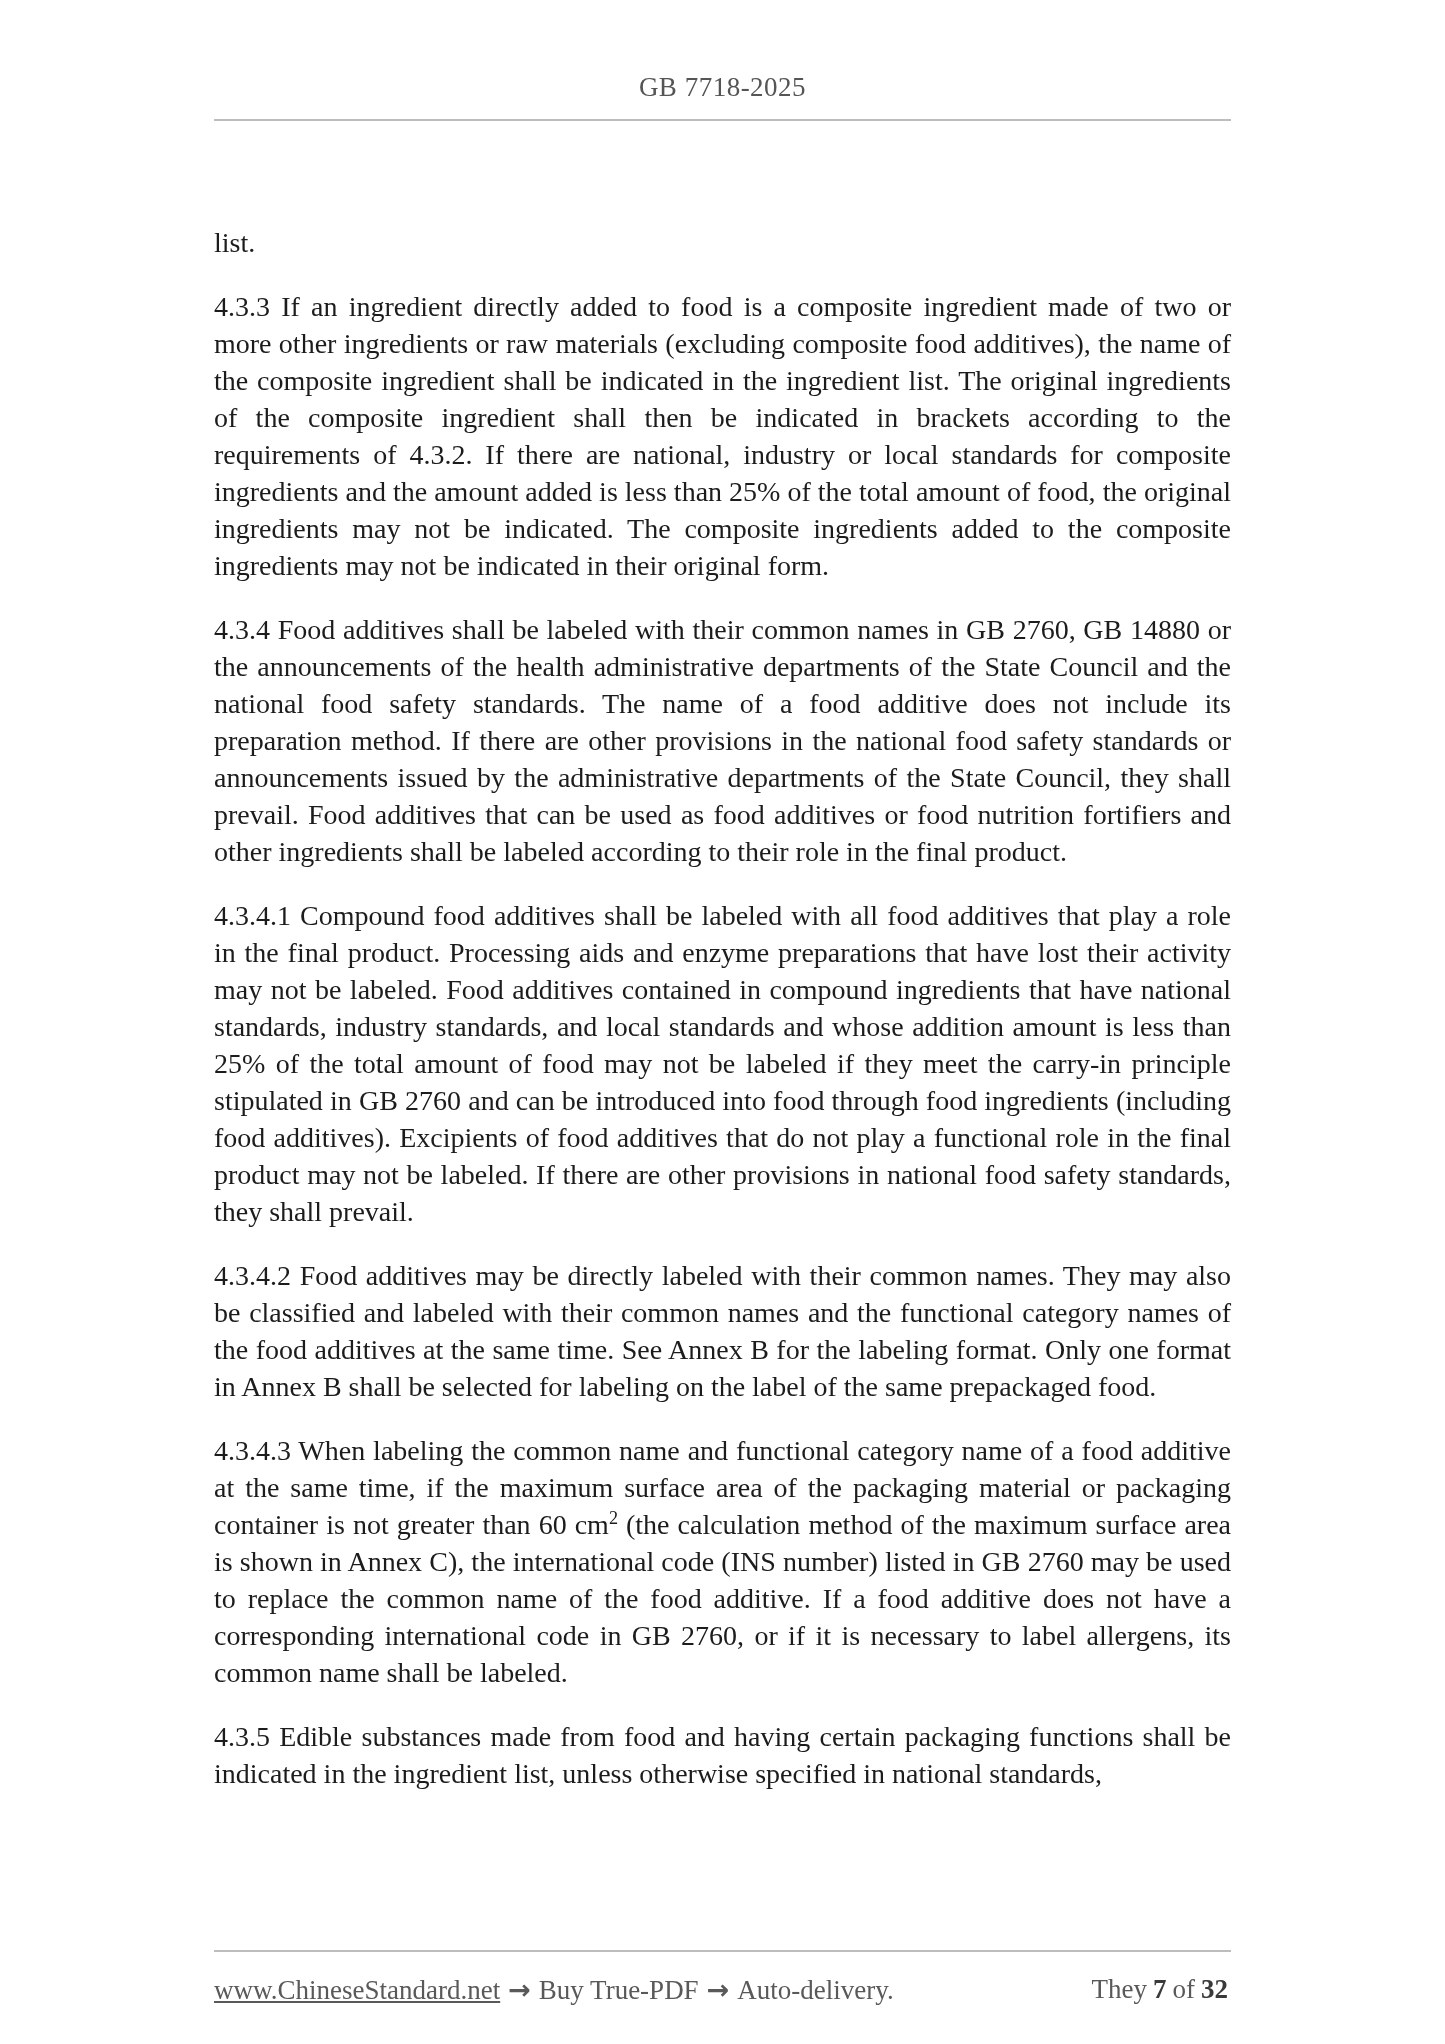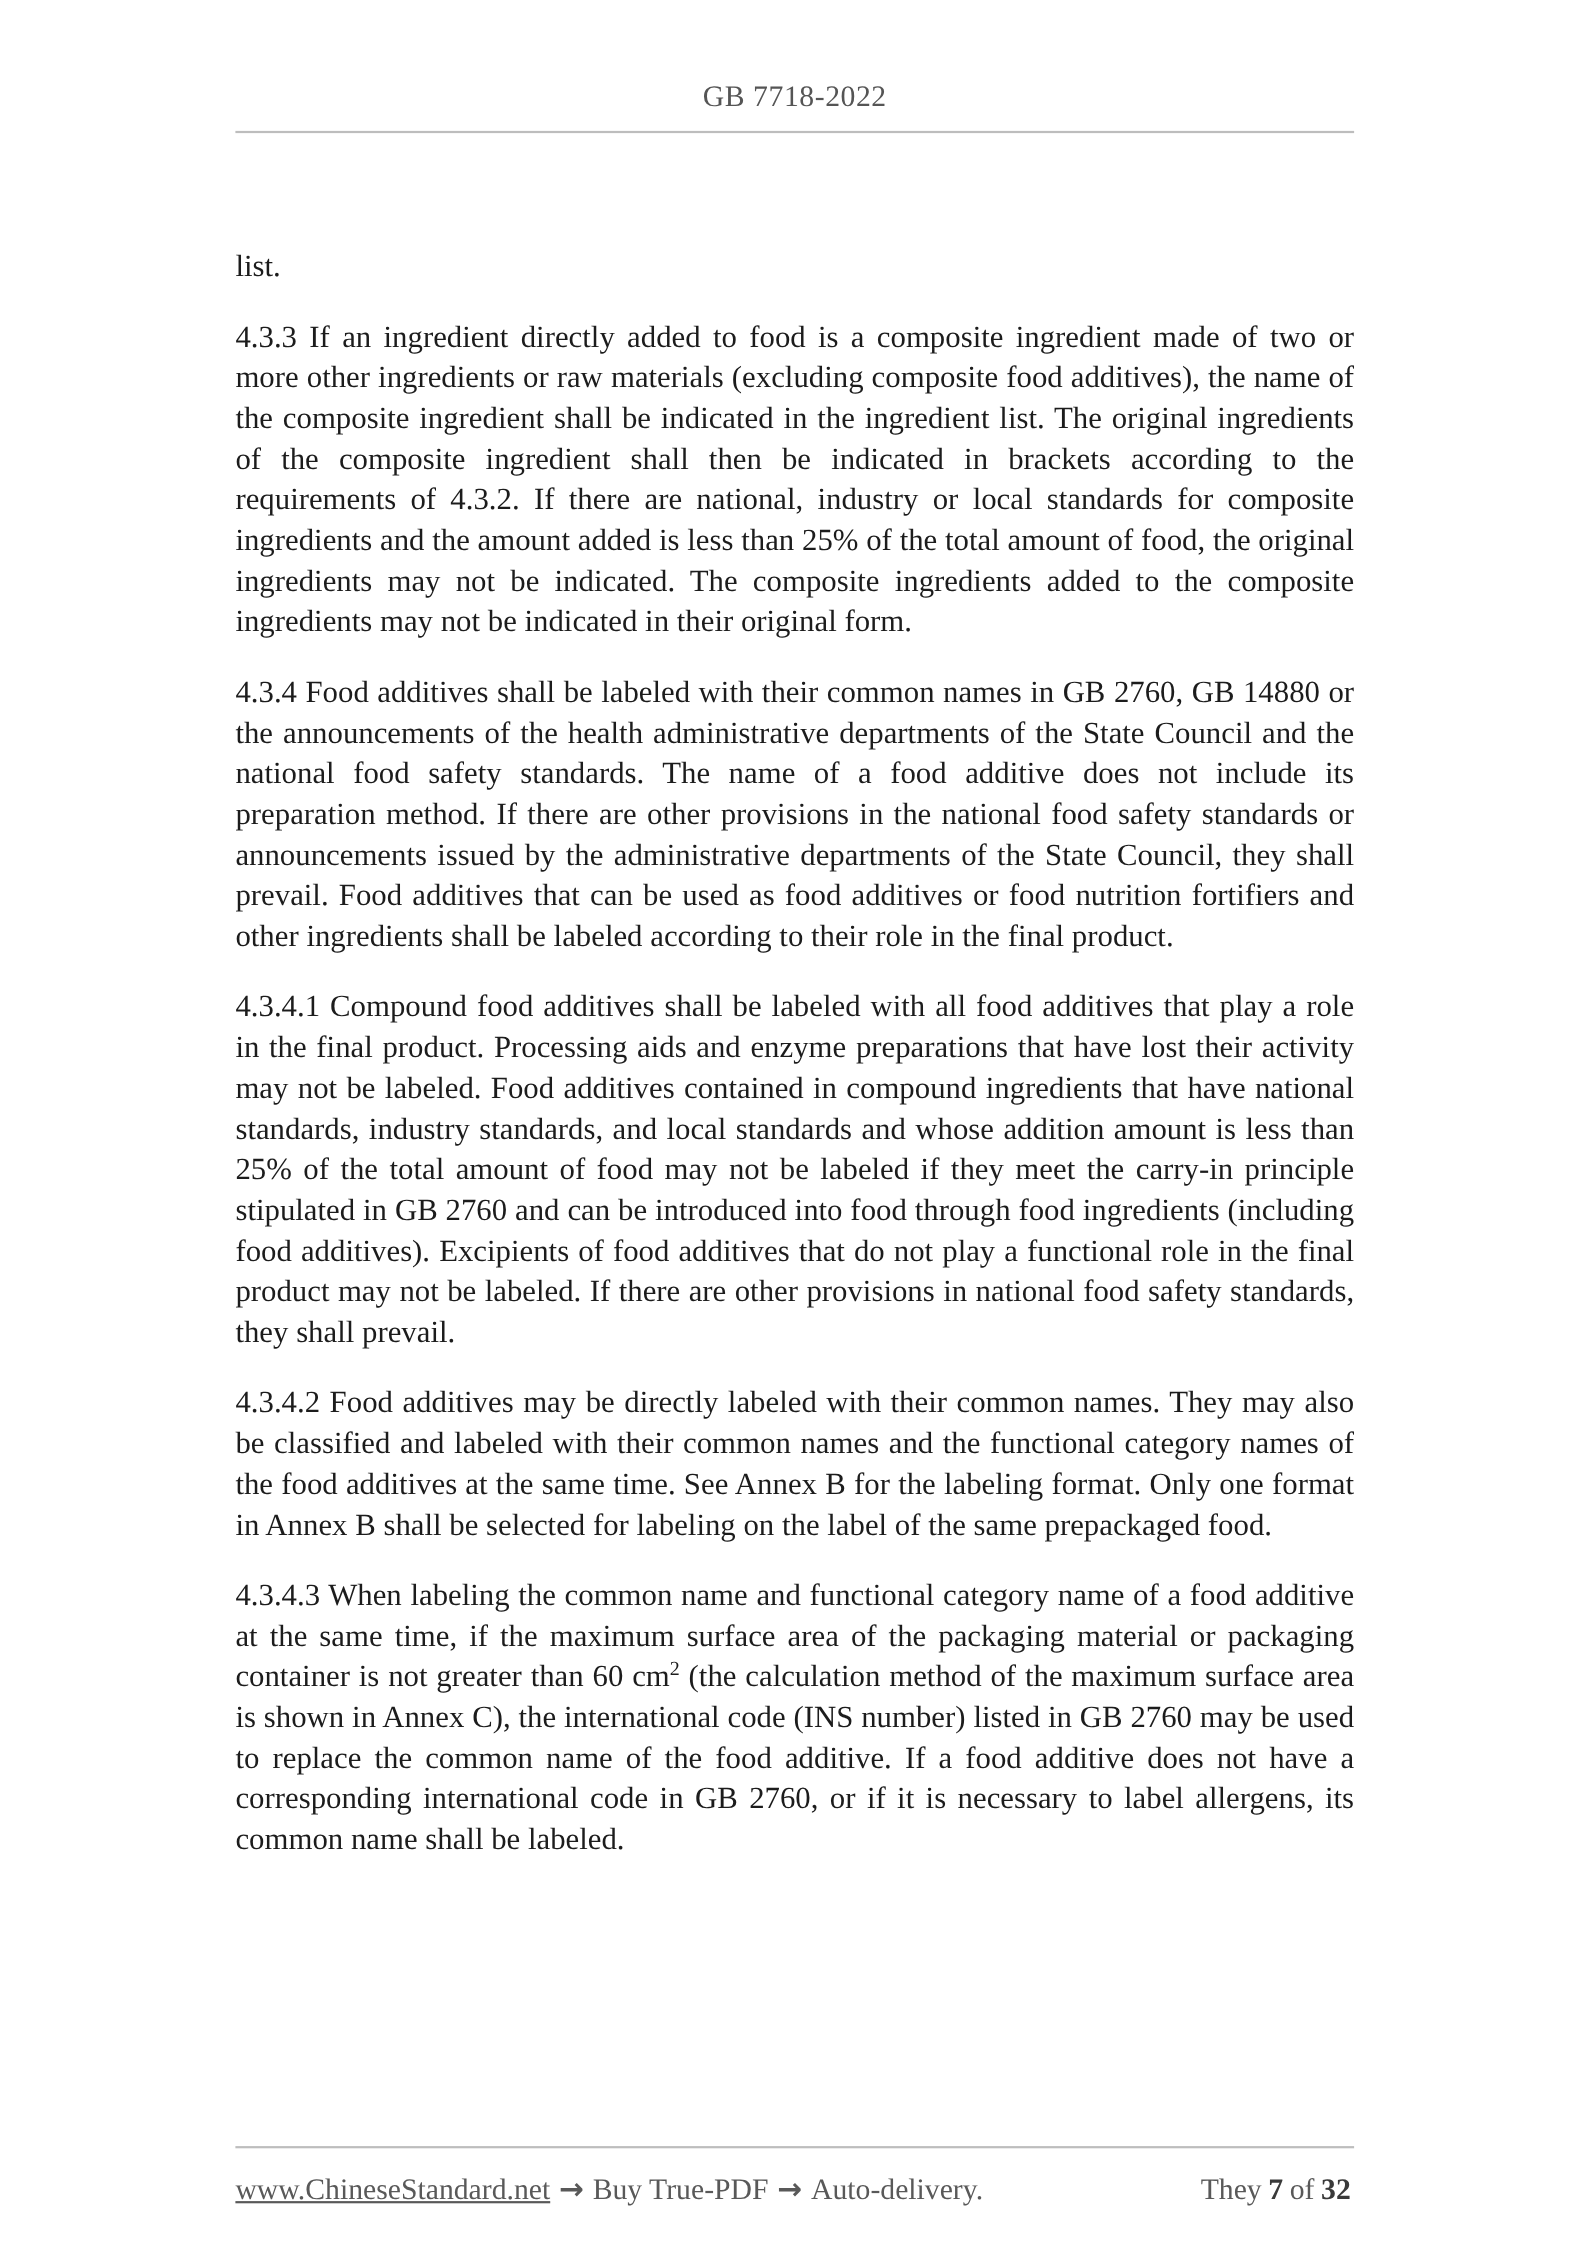--- a/index.html
+++ b/index.html
@@ -80,38 +80,39 @@
     font-weight: bold;
     color: #3a3a3a;
   }
 </style>
 </head>
 <body>
 
 <div class="page">
 
   <div class="header">
-    <div class="header-title">GB 7718-2022</div>
+    <div class="header-title">GB 7718-2025</div>
     <div class="header-rule"></div>
   </div>
 
   <div class="content">
 
     <p class="para"><span class="num"></span><span>list.</span></p>
 
     <p class="para"><span class="num">4.3.3</span><span> If an ingredient directly added to food is a composite ingredient made of two or more other ingredients or raw materials (excluding composite food additives), the name of the composite ingredient shall be indicated in the ingredient list. The original ingredients of the composite ingredient shall then be indicated in brackets according to the requirements of 4.3.2. If there are national, industry or local standards for composite ingredients and the amount added is less than 25% of the total amount of food, the original ingredients may not be indicated. The composite ingredients added to the composite ingredients may not be indicated in their original form.</span></p>
 
     <p class="para"><span class="num">4.3.4</span><span> Food additives shall be labeled with their common names in GB 2760, GB 14880 or the announcements of the health administrative departments of the State Council and the national food safety standards. The name of a food additive does not include its preparation method. If there are other provisions in the national food safety standards or announcements issued by the administrative departments of the State Council, they shall prevail. Food additives that can be used as food additives or food nutrition fortifiers and other ingredients shall be labeled according to their role in the final product.</span></p>
 
     <p class="para"><span class="num">4.3.4.1</span><span> Compound food additives shall be labeled with all food additives that play a role in the final product. Processing aids and enzyme preparations that have lost their activity may not be labeled. Food additives contained in compound ingredients that have national standards, industry standards, and local standards and whose addition amount is less than 25% of the total amount of food may not be labeled if they meet the carry-in principle stipulated in GB 2760 and can be introduced into food through food ingredients (including food additives). Excipients of food additives that do not play a functional role in the final product may not be labeled. If there are other provisions in national food safety standards, they shall prevail.</span></p>
 
     <p class="para"><span class="num">4.3.4.2</span><span> Food additives may be directly labeled with their common names. They may also be classified and labeled with their common names and the functional category names of the food additives at the same time. See Annex B for the labeling format. Only one format in Annex B shall be selected for labeling on the label of the same prepackaged food.</span></p>
 
     <p class="para"><span class="num">4.3.4.3</span><span> When labeling the common name and functional category name of a food additive at the same time, if the maximum surface area of the packaging material or packaging container is not greater than 60 cm</span><sup>2</sup><span> (the calculation method of the maximum surface area is shown in Annex C), the international code (INS number) listed in GB 2760 may be used to replace the common name of the food additive. If a food additive does not have a corresponding international code in GB 2760, or if it is necessary to label allergens, its common name shall be labeled.</span></p>
 
+    <p class="para"><span class="num">4.3.5</span><span> Edible substances made from food and having certain packaging functions shall be indicated in the ingredient list, unless otherwise specified in national standards,</span></p>
 
   </div>
 
   <div class="footer">
     <div class="footer-rule"></div>
     <div class="footer-row">
       <div class="footer-left">
         <span class="site-link">www.ChineseStandard.net</span><span class="arrow">→</span><span>Buy True-PDF</span><span class="arrow">→</span><span>Auto-delivery.</span>
       </div>
       <div class="page-indicator">

